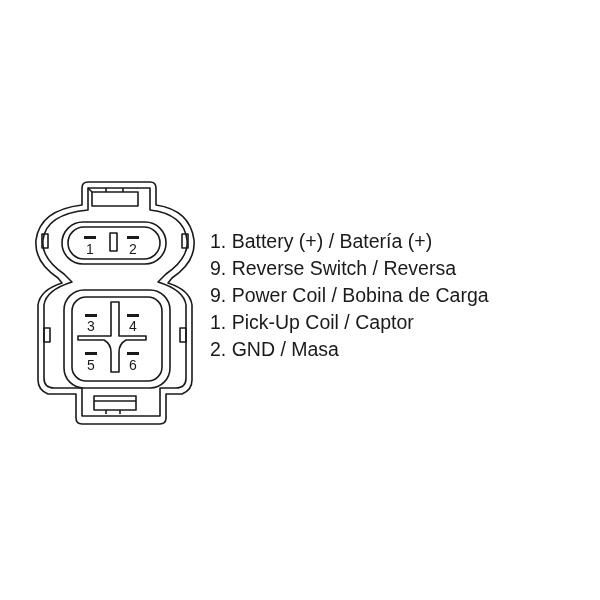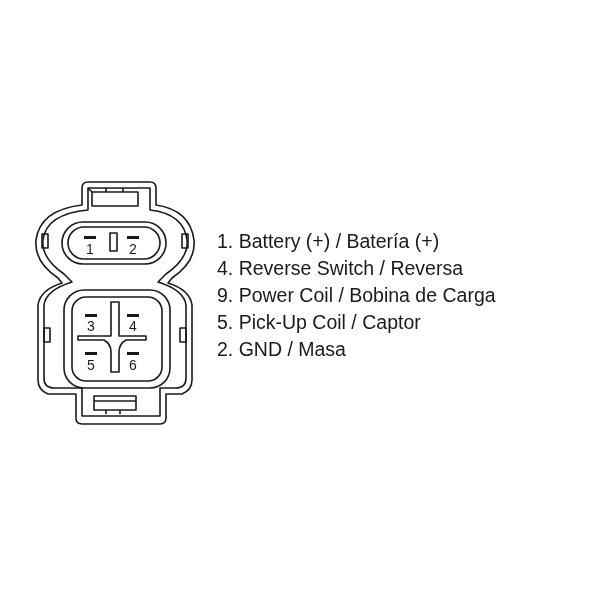--- a/index.html
+++ b/index.html
@@ -1,18 +1,18 @@
 <!DOCTYPE html>
 <html><head>
   <meta charset="utf-8">
   <style>
     html, body { margin: 0; padding: 0; background: #ffffff; }
     body { width: 600px; height: 600px; position: relative; overflow: hidden; }
     .diagram { position: absolute; left: 0; top: 0; width: 600px; height: 600px; }
-    .legend { position: absolute; left: 210px; top: 228px; margin-left: 7px; }
+    .legend { position: absolute; left: 210px; top: 228px; }
     .legend-item {
       font-family: "Liberation Sans", sans-serif;
       font-size: 19.5px;
       color: #1a1a1a;
       line-height: 27px;
       white-space: nowrap;
     }
     svg text { font-family: "Liberation Sans", sans-serif; }
   </style>
 </head>
@@ -73,18 +73,18 @@
       <text x="129" y="254">2</text>
       <text x="87" y="331">3</text>
       <text x="129" y="331">4</text>
       <text x="87" y="370">5</text>
       <text x="129" y="370">6</text>
     </g>
   </svg>
 
   <div class="legend">
     <div class="legend-item">1. Battery (+) / Batería (+)</div>
-    <div class="legend-item">4. Reverse Switch / Reversa</div>
+    <div class="legend-item">9. Reverse Switch / Reversa</div>
     <div class="legend-item">9. Power Coil / Bobina de Carga</div>
-    <div class="legend-item">5. Pick-Up Coil / Captor</div>
+    <div class="legend-item">1. Pick-Up Coil / Captor</div>
     <div class="legend-item">2. GND / Masa</div>
   </div>
 </div>
 
 </body></html>

